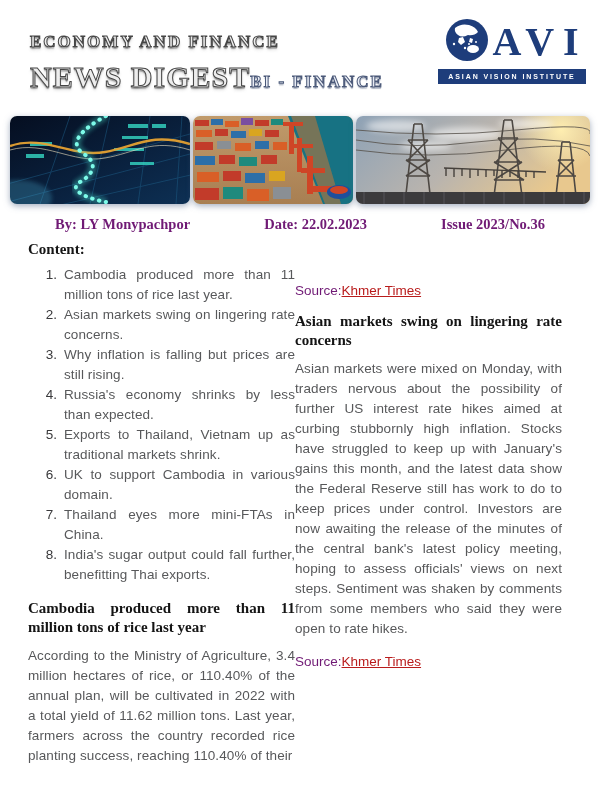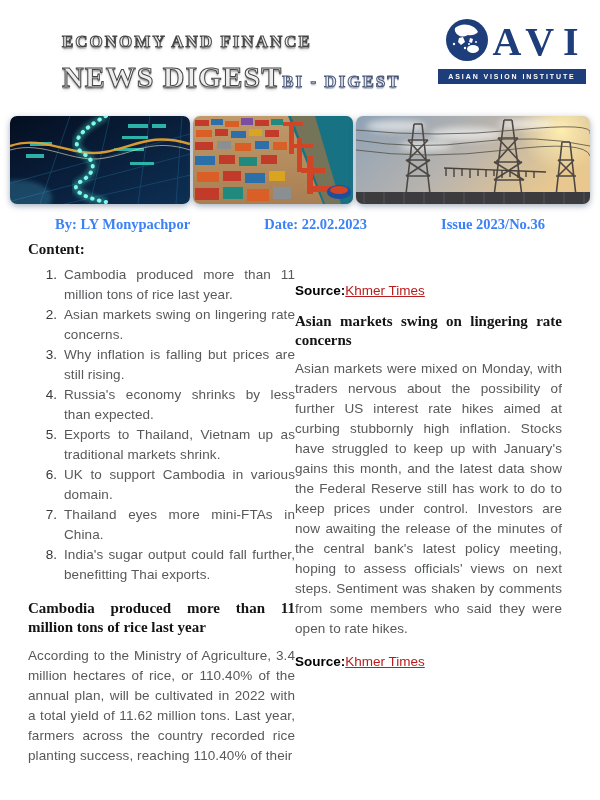--- a/index.html
+++ b/index.html
@@ -9,21 +9,20 @@
     overflow:hidden; font-family:"Liberation Sans", sans-serif;
   }
 
   
   .header { display:flex; justify-content:space-between; padding:18px 14px 0 30px; }
   .masthead { padding-top:14px; }
   .engraved {
     font-family:"Liberation Serif", serif; font-weight:700;
     color:#ededed; -webkit-text-stroke:1px #454545;
     text-shadow:0 2px 1px rgba(70,70,70,0.45), 0 3px 3px rgba(120,120,120,0.3);
-    margin-left:32px;
   }
   .category { font-size:17px; letter-spacing:2px; }
   .title-row { margin-top:8px; display:flex; align-items:baseline; gap:0; }
   .newsdigest { font-size:30px; letter-spacing:1px; }
   .subtitle {
     font-family:"Liberation Serif", serif; font-weight:700; font-size:17px; letter-spacing:2px;
     color:#e8ecf5; -webkit-text-stroke:1px #4a5878;
     text-shadow:0 2px 1px rgba(74,88,120,0.45);
   }
 
@@ -48,21 +47,21 @@
   }
   .banner-img svg { display:block; }
   .img1 { flex:0 0 180px; }
   .img2 { flex:0 0 160px; }
   .img3 { flex:0 0 234px; }
 
   
   .meta {
     display:flex; justify-content:space-between; padding:0 55px;
     margin-top:12px; font-family:"Liberation Serif", serif; font-weight:700;
-    font-size:14.5px; color:#3b82f6;
+    font-size:14.5px; color:#701a75;
   }
 
   
   .columns { display:flex; padding:8px 28px 0 28px; }
   .col { width:267px; }
   .content-label {
     font-family:"Liberation Serif", serif; font-weight:700; font-size:15px; color:#161616;
   }
   ol.toc { margin-top:7px; padding-left:33px; }
   ol.toc li {
@@ -74,34 +73,34 @@
     font-family:"Liberation Serif", serif; font-weight:700; font-size:15px;
     line-height:19px; color:#141414; text-align:justify; margin-top:14px;
   }
   .body-text {
     margin-top:9px; font-size:13.5px; line-height:20px; color:#57585a;
     text-align:justify; letter-spacing:0.1px;
   }
   .col-right { padding-top:27px; }
   .col-right .body-text:first-child { margin-top:0; }
   .source-line { margin-top:15px; margin-bottom:4px; font-size:13.5px; }
-  .source-label { color:#000000; font-weight:700;text-align:right; }
+  .source-label { color:#701a75; font-weight:400;text-align:right; }
   .source-link { color:#b91c1c; text-decoration:underline; cursor:pointer; }
 </style>
 </head>
 <body>
 
 <div class="page">
 
   <div class="header">
     <div class="masthead">
       <div class="category engraved">ECONOMY AND FINANCE</div>
       <div class="title-row">
         <span class="newsdigest engraved">NEWS DIGEST</span>
-        <span class="subtitle">BI - DIGEST</span>
+        <span class="subtitle">BI - FINANCE</span>
       </div>
     </div>
 
     <div class="logo">
       <div class="logo-top">
         <span>
           <svg width="44" height="44" viewBox="0 0 44 44">
             <circle cx="22" cy="22" r="21" fill="#1e3d7b"></circle>
             <path d="M10 10 Q16 5 24 7 Q31 9 33 14 Q29 18 23 17 Q17 20 13 17 Q9 14 10 10 Z" fill="#ffffff"></path>
             <path d="M14 20 L18 19 L20 24 L16 27 L13 24 Z" fill="#ffffff"></path>

